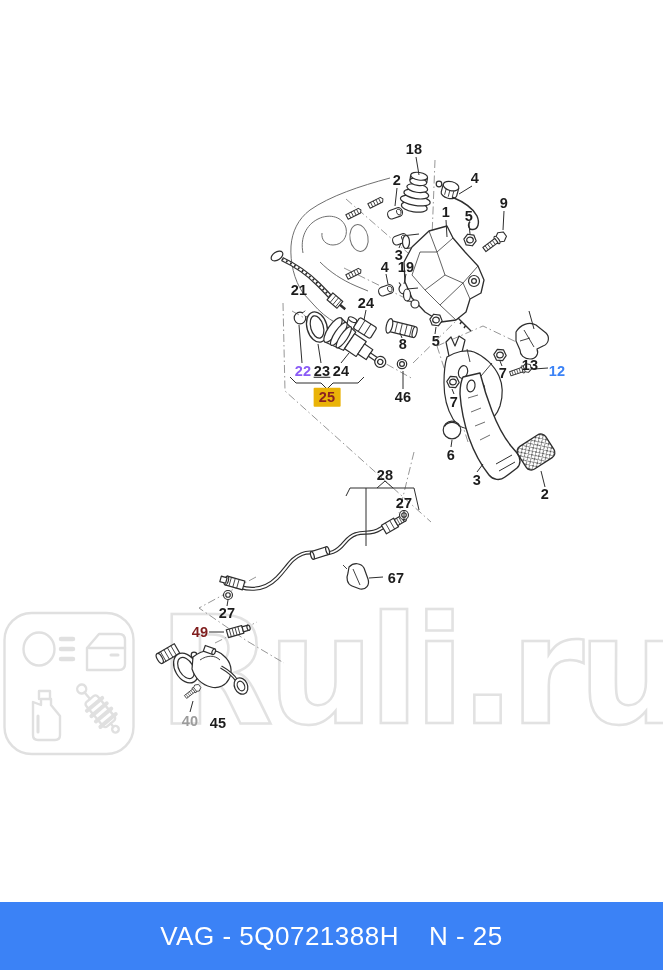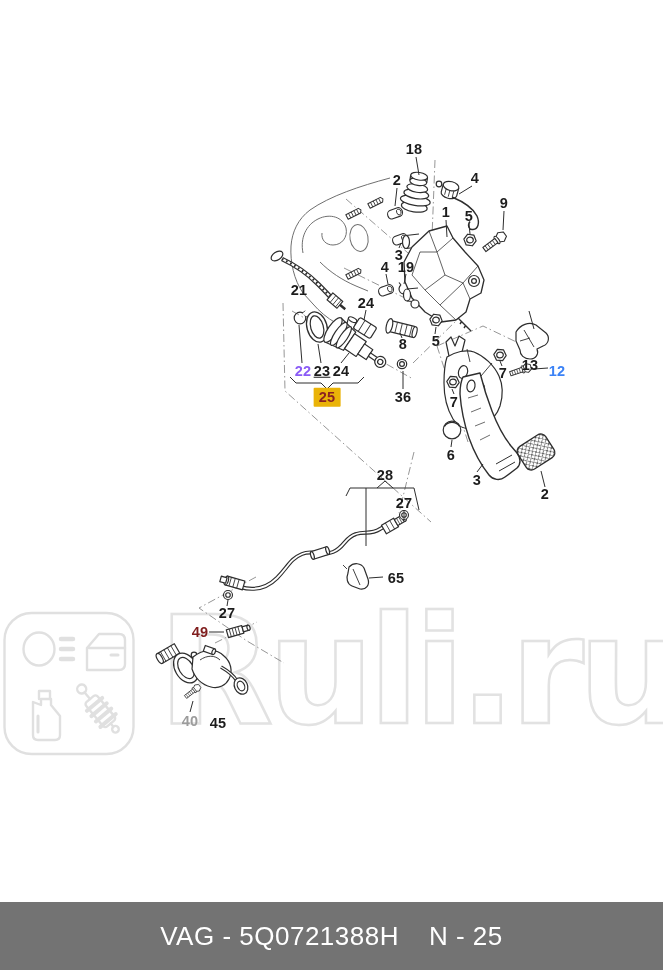--- a/index.html
+++ b/index.html
@@ -334,33 +334,33 @@
       <div class="part-label" style="left: 299px; top: 290px; color: rgb(28, 28, 28);">21</div>
       <div class="part-label" style="left: 366px; top: 303px; color: rgb(28, 28, 28);">24</div>
       <div class="part-label" style="left: 530px; top: 321px; color: rgb(28, 28, 28); margin-top: 44px;">13</div>
       <div class="part-label" style="left: 403px; top: 344px; color: rgb(28, 28, 28);">8</div>
       <div class="part-label" style="left: 436px; top: 341px; color: rgb(28, 28, 28);">5</div>
       <div class="part-label" style="left: 557px; top: 371px; color: #3b82f6;">12</div>
       <div class="part-label" style="left: 303px; top: 371px; color: #8b5cf6; text-align: center;">22</div>
       <div class="part-label" style="left: 322px; top: 371px; color: rgb(28, 28, 28); text-decoration: underline;">23</div>
       <div class="part-label" style="left: 341px; top: 371px; color: rgb(28, 28, 28);">24</div>
       <div class="part-label highlight" style="left: 327px; top: 397px; background: #eab308; color: rgb(139, 33, 33);">25</div>
-      <div class="part-label" style="left: 403px; top: 397px; color: rgb(28, 28, 28);">36</div>
+      <div class="part-label" style="left: 403px; top: 397px; color: rgb(28, 28, 28);">46</div>
       <div class="part-label" style="left: 503px; top: 373px; color: rgb(28, 28, 28);">7</div>
       <div class="part-label" style="left: 454px; top: 402px; color: rgb(28, 28, 28);">7</div>
       <div class="part-label" style="left: 451px; top: 455px; color: rgb(28, 28, 28);">6</div>
       <div class="part-label" style="left: 477px; top: 480px; color: rgb(28, 28, 28);">3</div>
       <div class="part-label" style="left: 545px; top: 494px; color: rgb(28, 28, 28);">2</div>
       <div class="part-label" style="left: 385px; top: 475px; color: rgb(28, 28, 28);">28</div>
       <div class="part-label" style="left: 404px; top: 503px; color: rgb(28, 28, 28);">27</div>
-      <div class="part-label" style="left: 396px; top: 578px; color: rgb(28, 28, 28);">65</div>
+      <div class="part-label" style="left: 396px; top: 578px; color: rgb(28, 28, 28);">67</div>
       <div class="part-label" style="left: 227px; top: 613px; color: rgb(28, 28, 28);">27</div>
       <div class="part-label" style="left: 200px; top: 632px; color: #7f1d1d; text-align: right;">49</div>
       <div class="part-label muted" style="left: 190px; top: 721px; color: rgb(156, 156, 156);">40</div>
       <div class="part-label" style="left: 218px; top: 723px; color: rgb(28, 28, 28);">45</div>
     </div>
 
-  <div class="footer" style="background: #737373; color: rgb(255, 255, 255);">
+  <div class="footer" style="background: #3b82f6; color: rgb(255, 255, 255);">
     <span>VAG - 5Q0721388H</span>
     <span>N - 25</span>
   </div>
 
 </div>
 
 </body></html>

